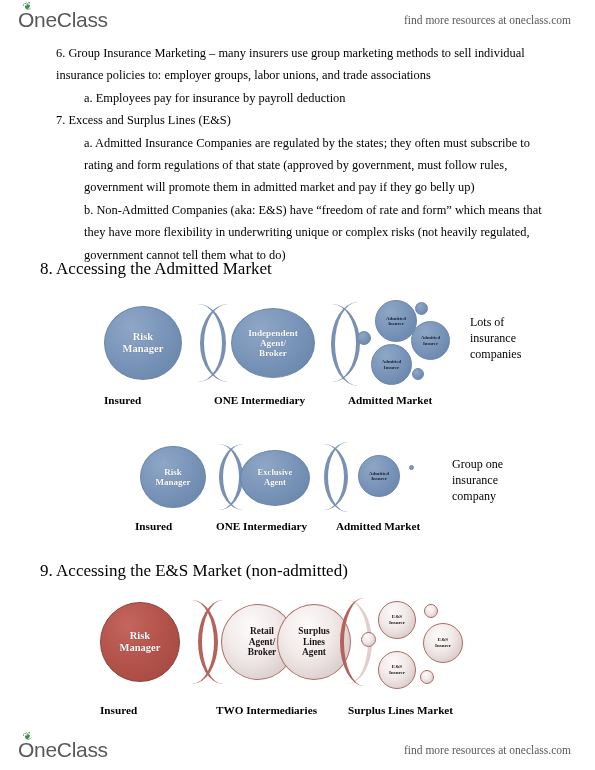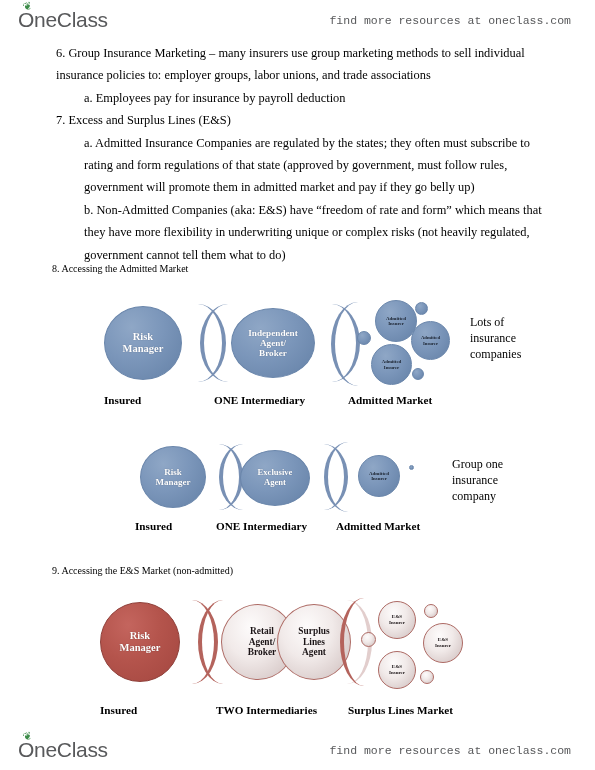--- a/index.html
+++ b/index.html
@@ -44,21 +44,21 @@
     width: 9px;
     height: 7px;
     color: #3c8c49;
     font-size: 11px;
     line-height: 7px;
     transform: rotate(-18deg);
   }
   .brand-tag {
     position: absolute;
     right: 24px;
-    font-family: Liberation Mono, monospace;
+    font-family: Liberation Serif, serif;
     font-size: 11.5px;
     color: #58595b;
     white-space: nowrap;
   }
 
   
   .outline {
     position: absolute;
     left: 56px;
     top: 42px;
@@ -68,22 +68,22 @@
     font-size: 12.4px;
     line-height: 22.4px;
     white-space: nowrap;
   }
   .ol-line.wrap { white-space: normal; }
   .ind-0 { padding-left: 0px; }
   .ind-1 { padding-left: 28px; }
 
   .section-head {
     position: absolute;
-    left: 52px;
-    font-size: 10px;
+    left: 40px;
+    font-size: 17px;
     line-height: 22.4px;
     white-space: nowrap;
   }
   #head-8 { top: 258px; }
   #head-9 { top: 560px; }
 
   
   .diagram {
     position: absolute;
     left: 0;

